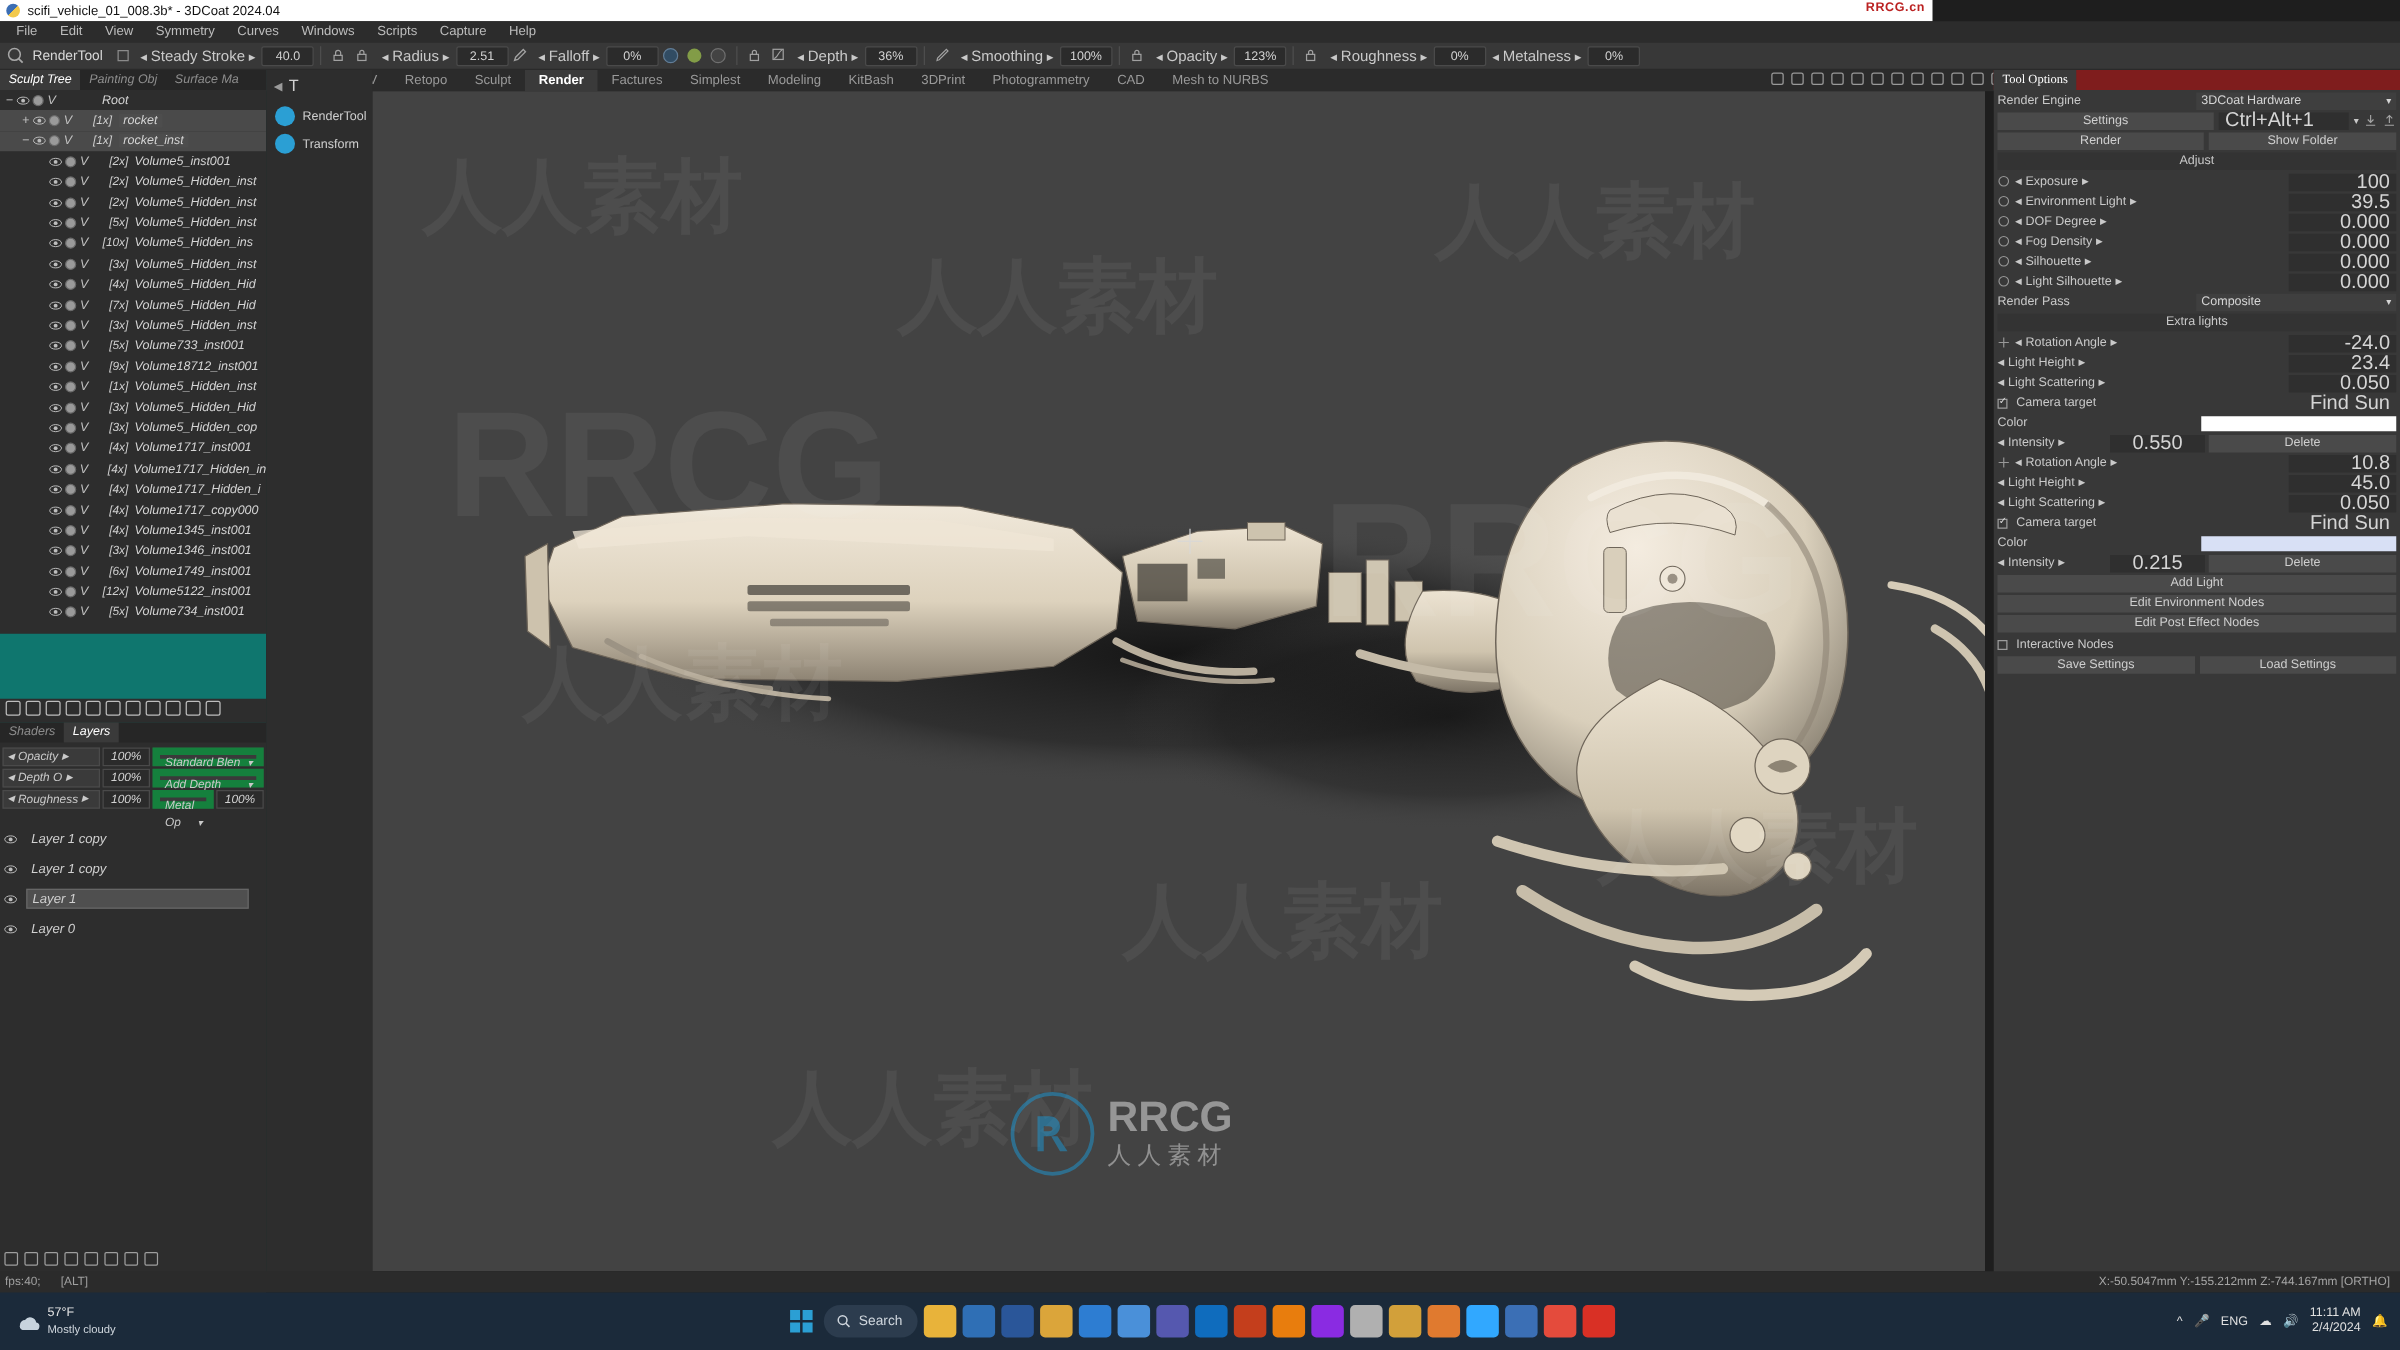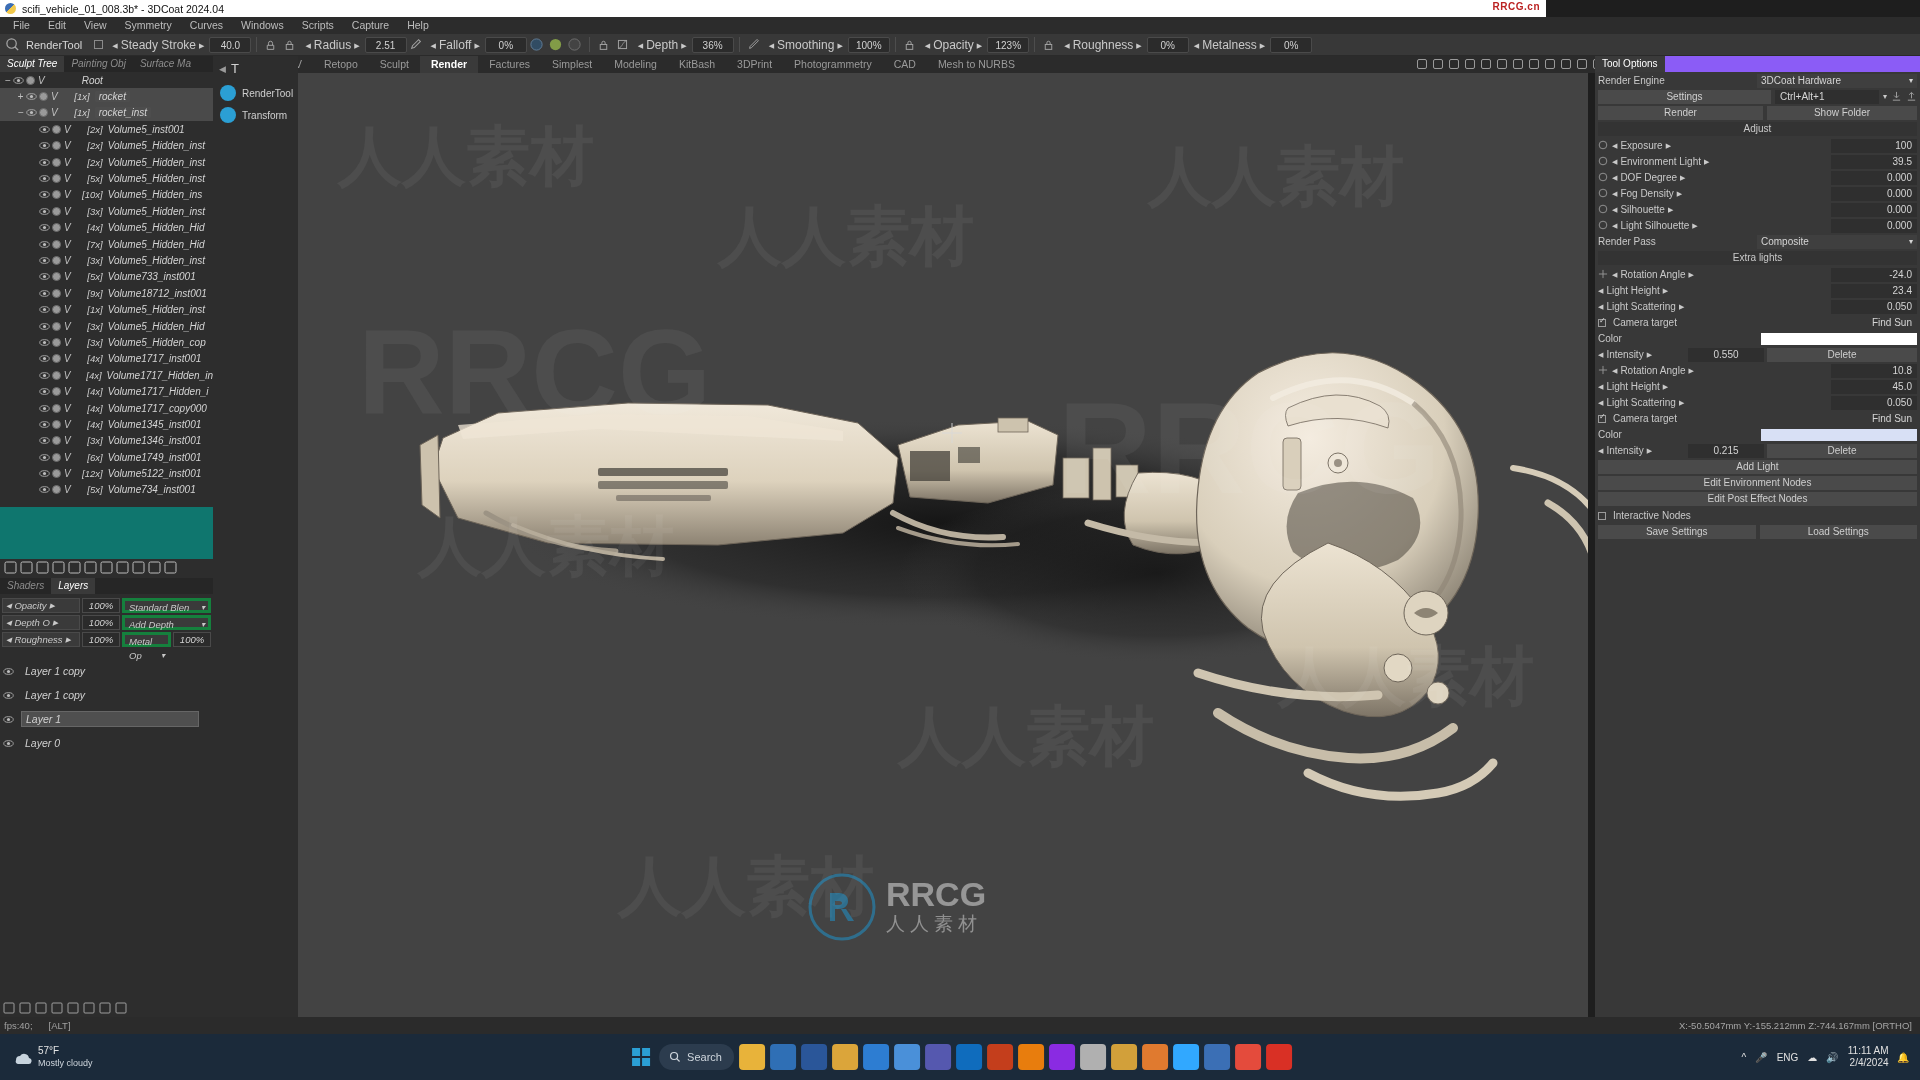--- a/index.html
+++ b/index.html
@@ -77,21 +77,21 @@
 
   #layerspanel { position:absolute; left:0; top:522px; width:213px; height:502px;
     background:#2d2d2d; }
   .lp-props { padding:2px 0 0 0; }
   .lprow { display:flex; align-items:center; height:16px; font-size:10px;
     margin:1px 2px; gap:2px; }
   .lprow .lbl { flex:0 0 78px; background:#3a3a3a; border:1px solid #4a4a4a;
     height:15px; line-height:14px; font-size:9.5px; color:#c9c9c9; padding:0 3px; }
   .lprow .val { flex:0 0 38px; background:#2b2b2b; border:1px solid #4a4a4a;
     height:15px; line-height:14px; font-size:9.5px; color:#d2d2d2; text-align:center; }
-  .lprow .sel2 { flex:1; background:#3a3a3a; border:3px solid #15803d; height:15px;
+  .lprow .sel2 { flex:1; background:#3a3a3a; border:6px solid #15803d; height:15px;
     line-height:14px; font-size:9.5px; color:#c9c9c9; padding:0 4px; position:relative; }
   .lprow .sel2::after { content:"\25BE"; position:absolute; right:3px; font-size:8px; }
   .layerrow { display:flex; align-items:center; height:24px; font-size:10.5px;
     color:#d0d0d0; padding-left:3px; gap:5px; }
   .layerrow.sel { }
   .layerrow .lname { background:transparent; padding:0 4px; }
   .layerrow.sel .lname { background:#4f4f4f; border:1px solid #666; flex:1;
     margin-right:14px; height:16px; line-height:15px; }
 
   
@@ -103,28 +103,28 @@
 
   
   #viewport { position:absolute; left:298px; top:73px; width:1290px; height:944px;
     background:#434343; overflow:hidden; }
   #vpTopStrip { position:absolute; left:298px; top:56px; width:1290px; height:17px;
     background:#2b2b2b; }
 
   
   #rightdock { position:absolute; left:1595px; top:56px; width:325px; height:968px;
     background:#383838; }
-  #rightdock .rtabs { height:16px; background:#8b5cf6; display:flex; align-items:flex-end; }
+  #rightdock .rtabs { height:16px; background:#7f1d1d; display:flex; align-items:flex-end;font-family:Liberation Serif, serif; }
   #rightdock .rtabs .rt { font-size:10px; color:#fff; padding:0 7px; background:#3a3a3a;
     height:16px; line-height:16px; }
   .rrow { display:flex; align-items:center; height:15px; margin:1px 3px;
     font-size:10px; color:#c9c9c9; gap:3px; }
   .rrow .rlbl { flex:1; white-space:nowrap; }
   .rrow .rval { flex:0 0 86px; background:#2f2f2f; text-align:right;
-    padding-right:5px; height:14px; line-height:14px; font-size:10px; color:#d5d5d5; }
+    padding-right:5px; height:14px; line-height:14px; font-size:16px; color:#d5d5d5; }
   .rrow .rdrop { flex:0 0 160px; background:#3f3f3f; height:14px; line-height:14px;
     font-size:10px; color:#d5d5d5; padding:0 4px; position:relative; }
   .rrow .rdrop::after { content:"\25BE"; position:absolute; right:4px; top:0; font-size:8px; }
   .rcheck { width:8px; height:8px; border:1px solid #9b9b9b; flex:none; margin-right:4px;
     position:relative; }
   .rcheck.on::after { content:"\2713"; position:absolute; left:0px; top:-4px;
     font-size:8px; color:#ddd; }
   .rbtn { background:#4a4a4a; height:14px; line-height:14px; text-align:center;
     font-size:10px; color:#cfcfcf; margin:2px 3px; }
   .rhdr { text-align:center; font-size:10px; color:#c9c9c9; background:#333;

